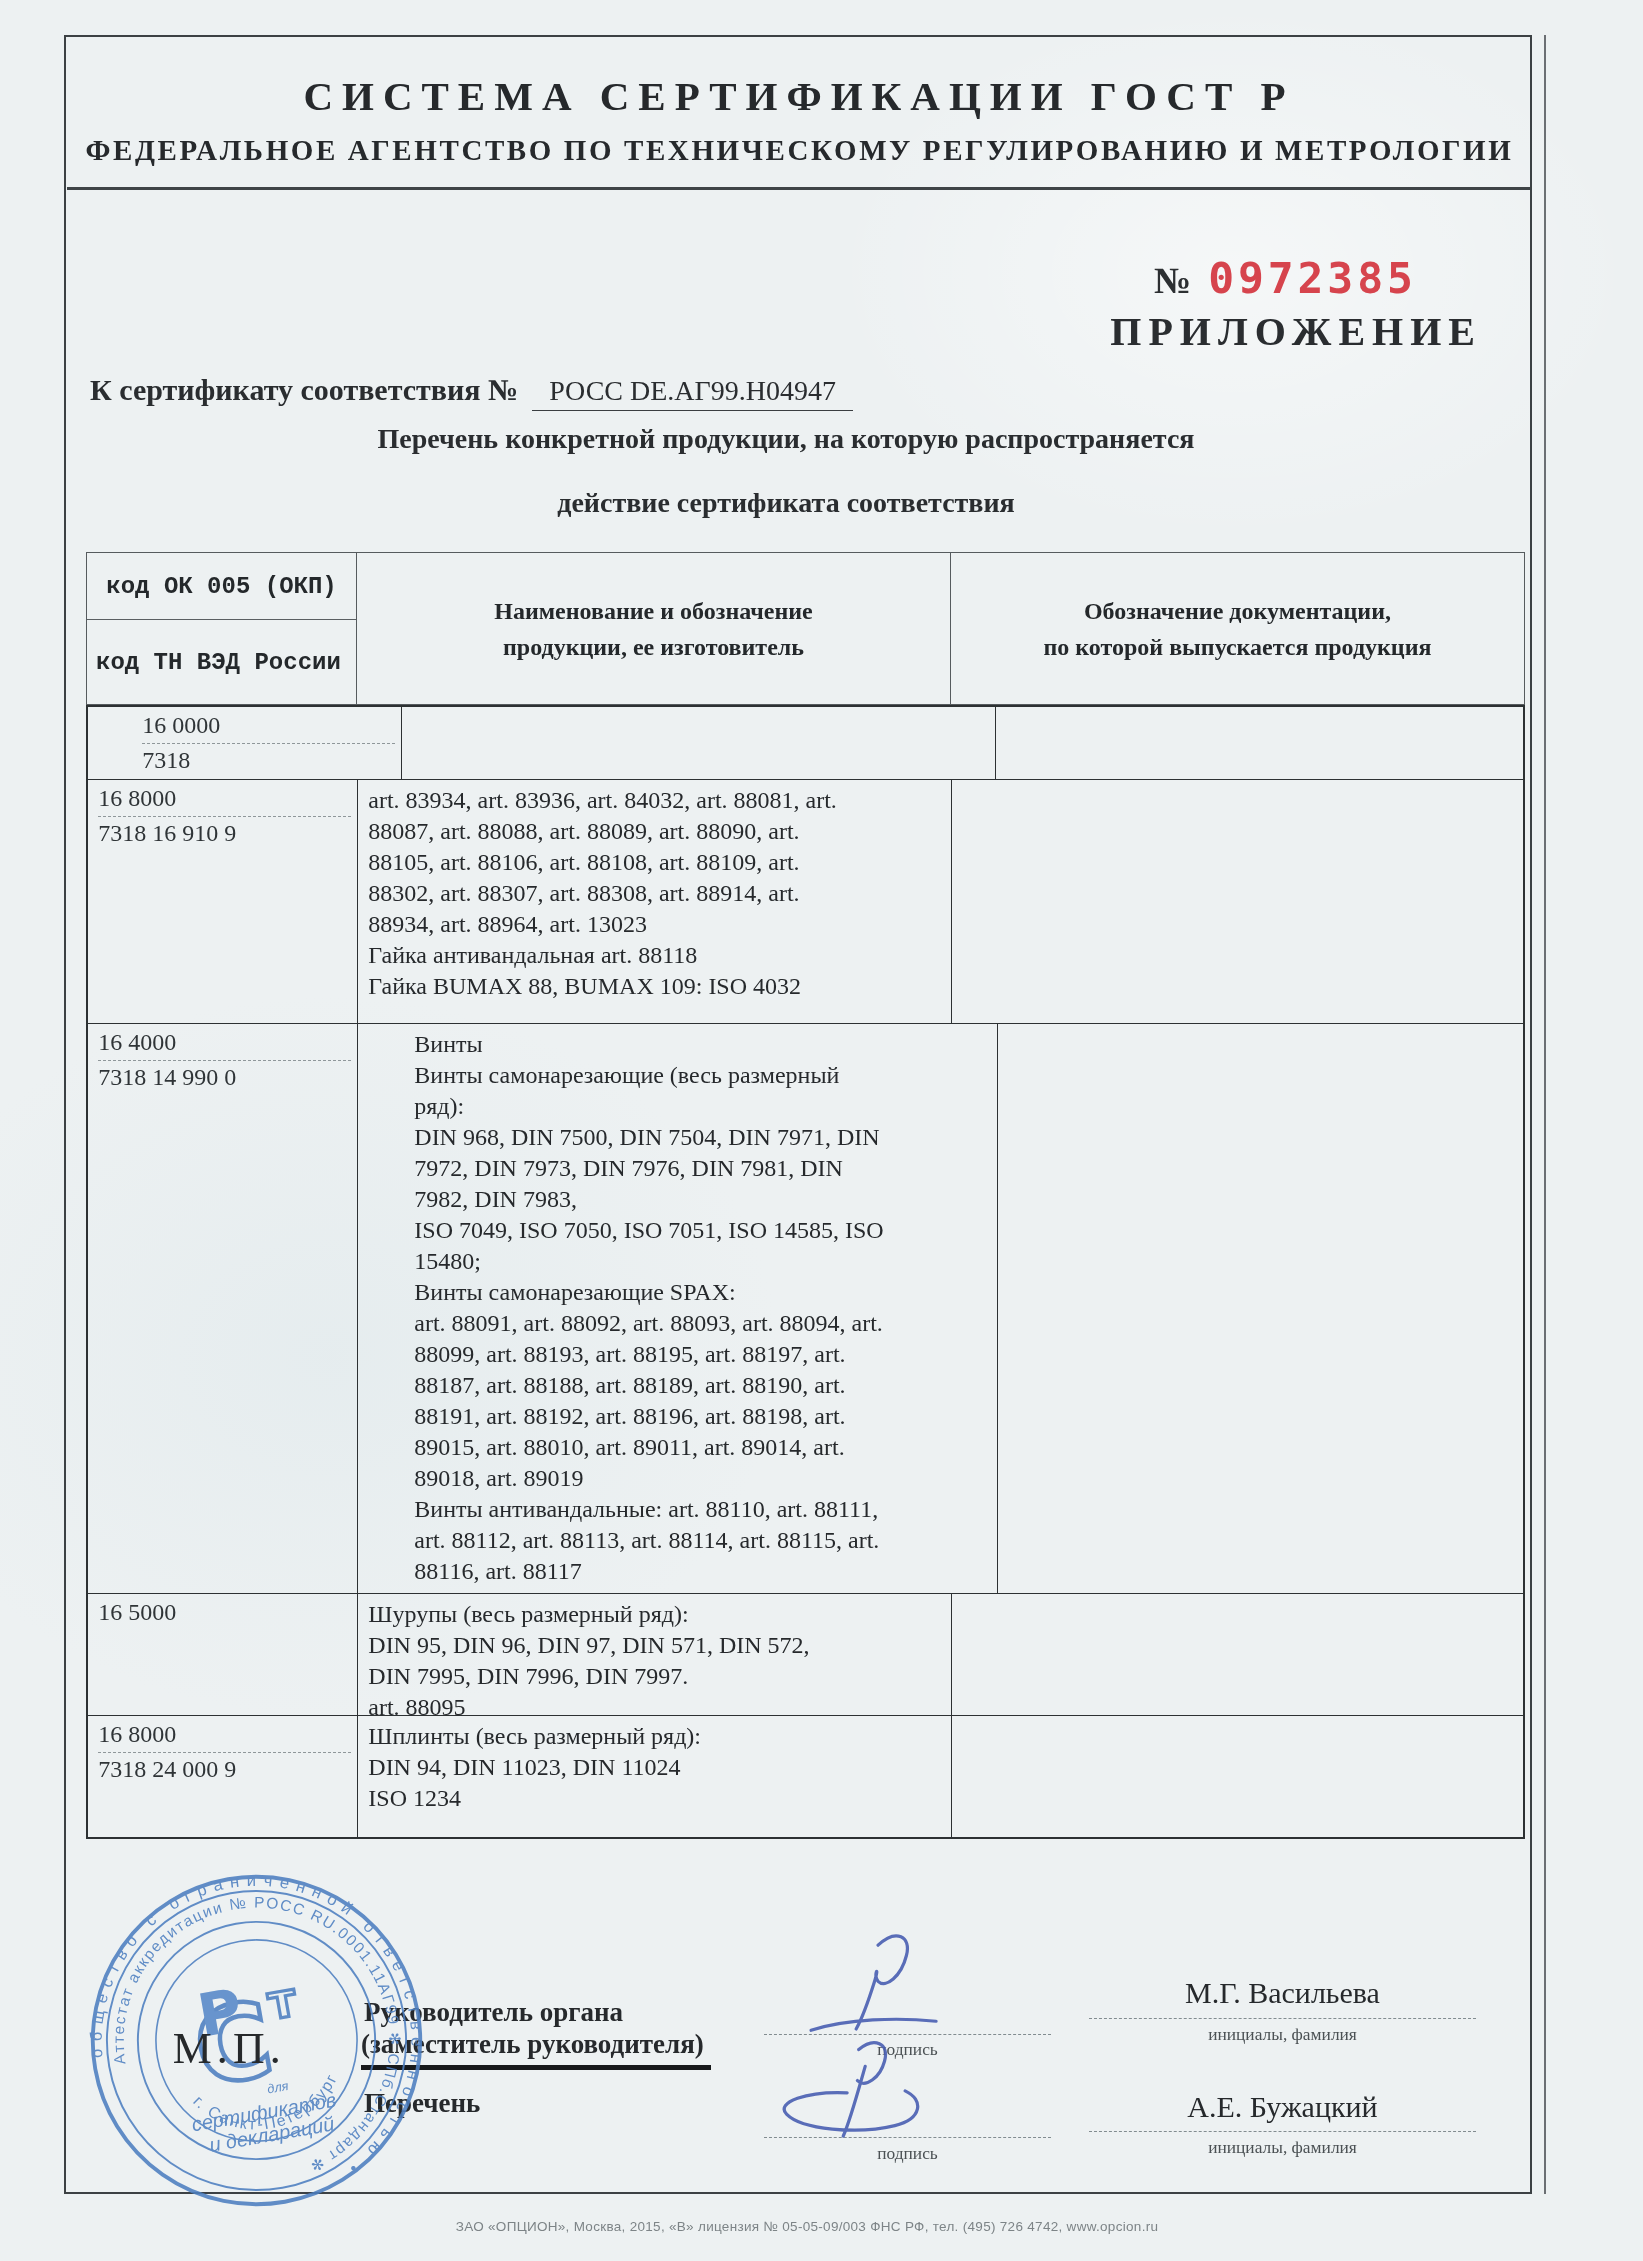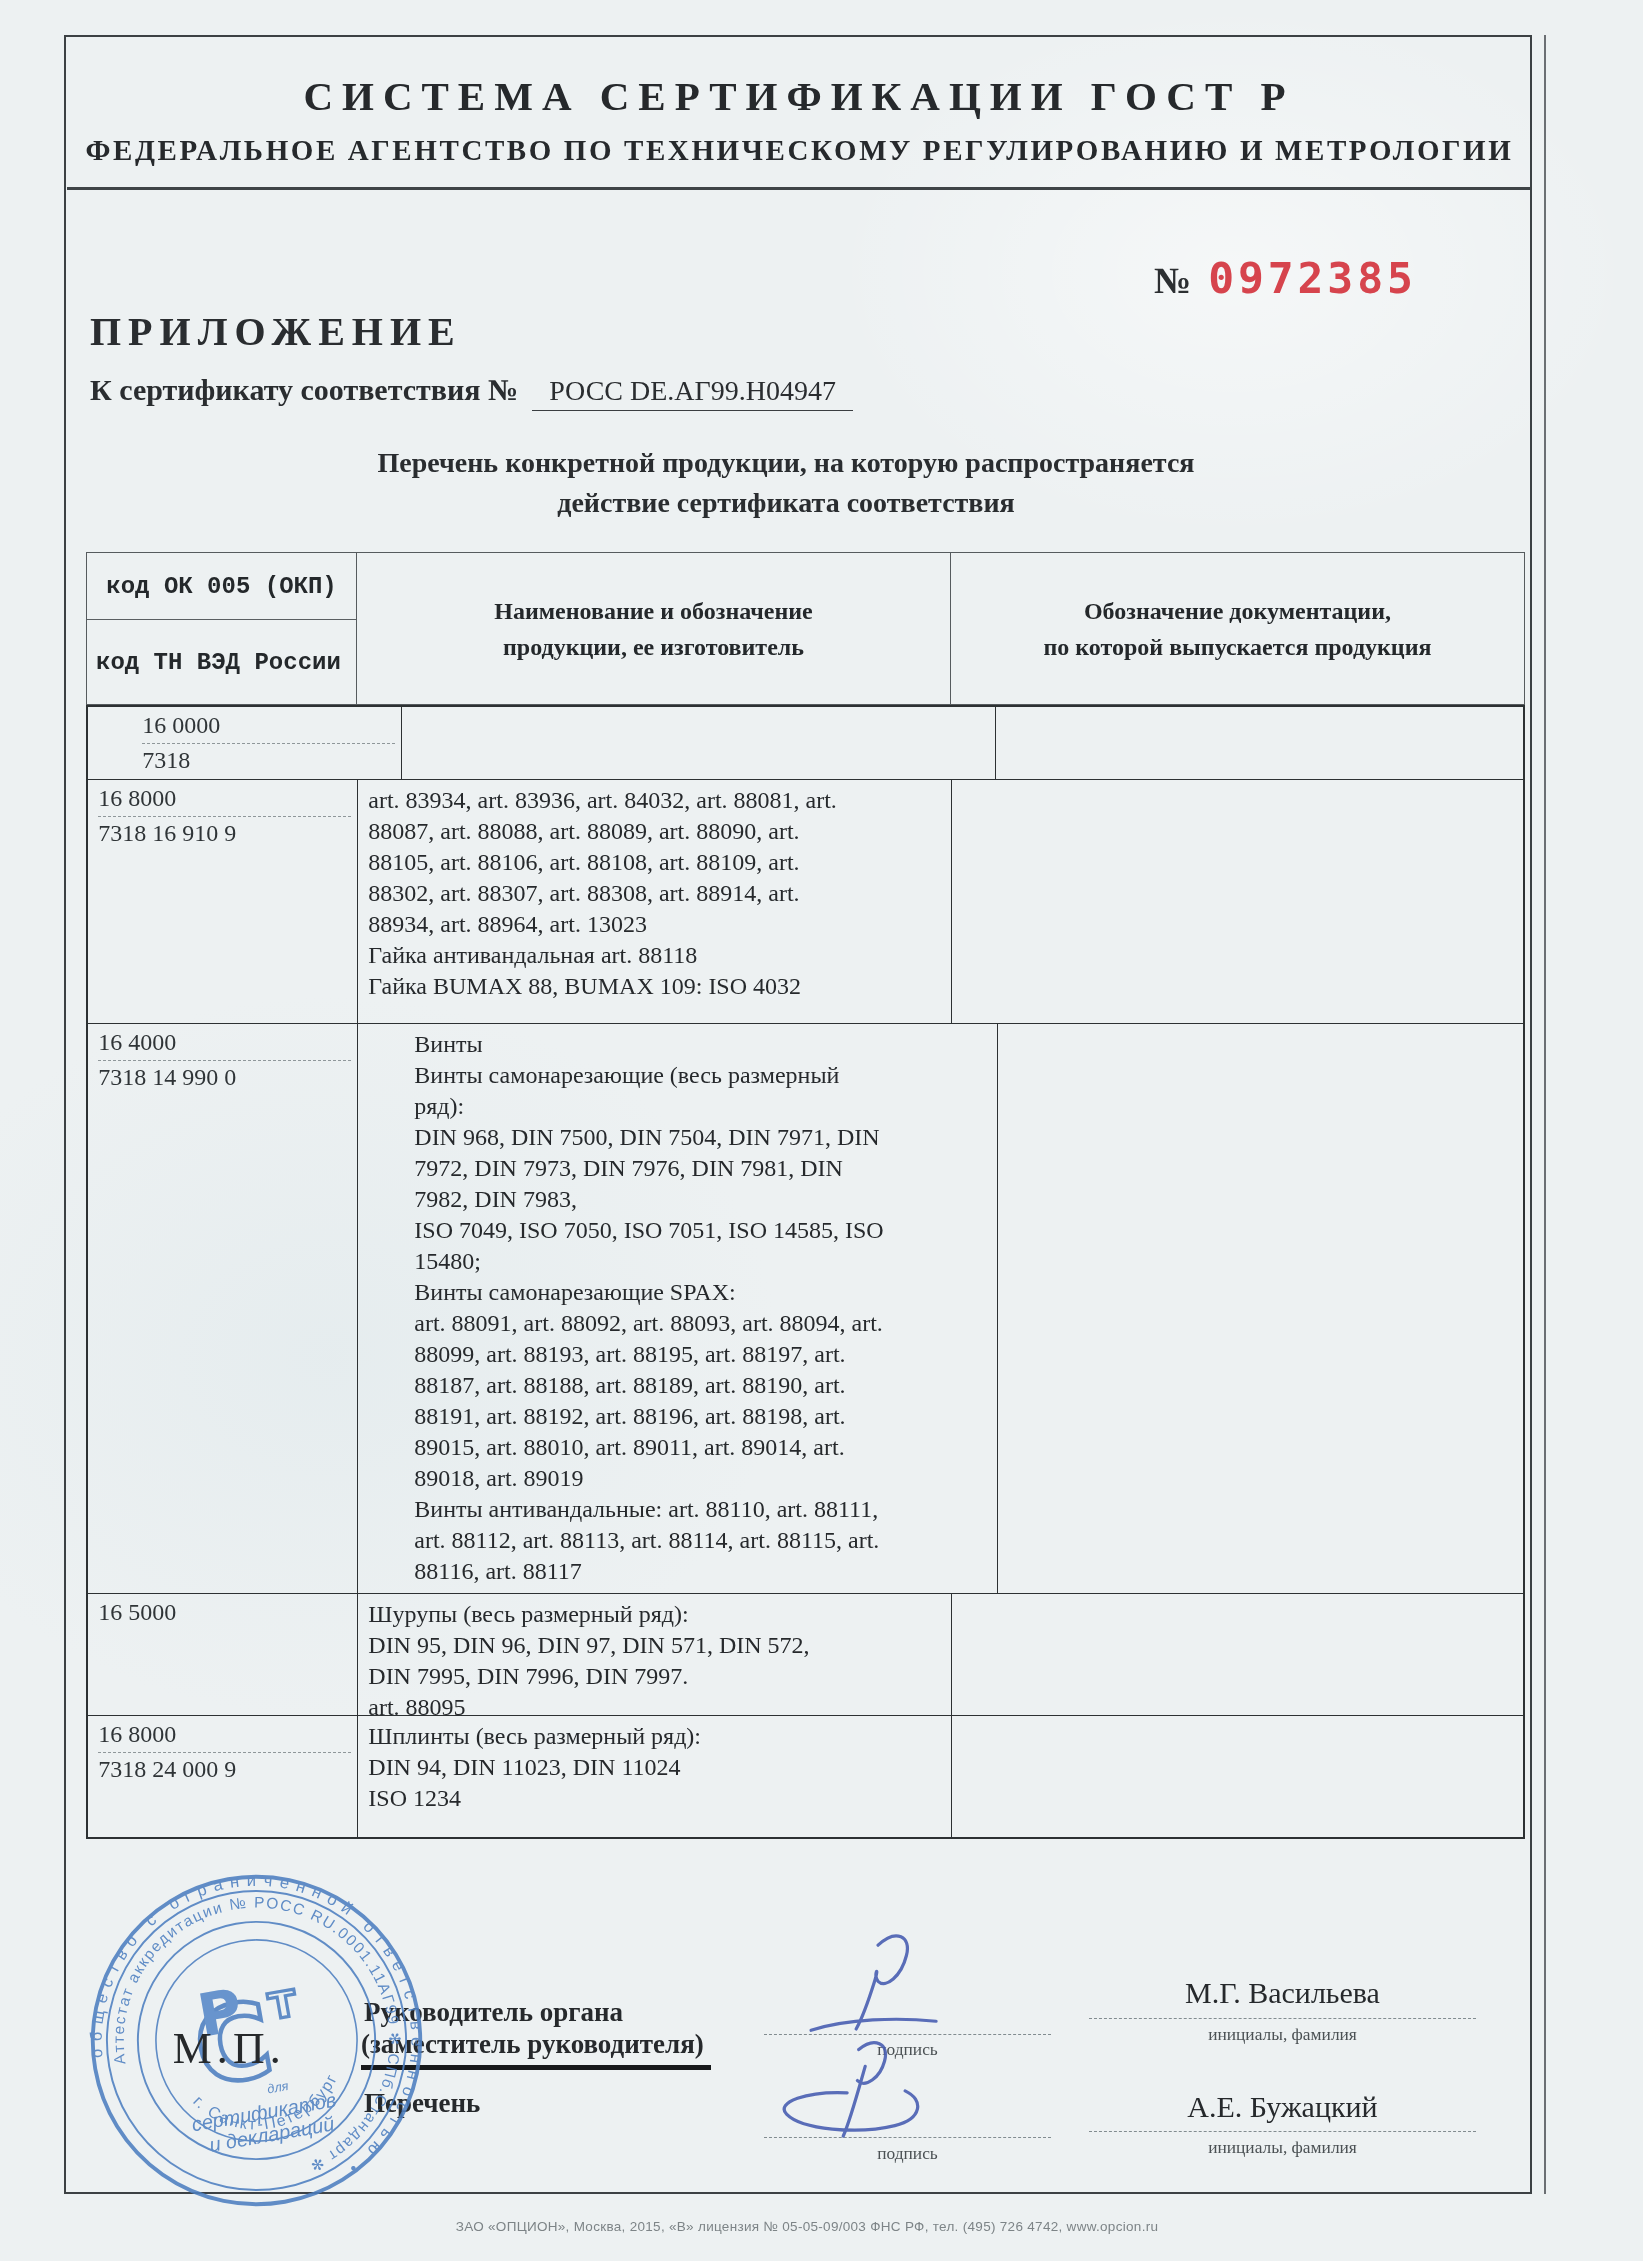--- a/index.html
+++ b/index.html
@@ -20,26 +20,26 @@
   .title1{position:absolute;left:90px;top:72px;width:1418px;text-align:center;
     font-size:41px;font-weight:700;letter-spacing:9px;color:#26292c;}
   .title2{position:absolute;left:71px;top:134px;width:1457px;text-align:center;
     font-size:29px;font-weight:700;letter-spacing:2.6px;color:#26292c;}
   .head-divider{position:absolute;left:67px;top:187px;width:1463px;height:3.2px;background:#3f4447;}
   
   .numline{position:absolute;left:1154px;top:253px;width:335px;text-align:left;white-space:nowrap;}
   .numline .no{font-size:37px;font-weight:700;color:#2c2f32;margin-right:17px;}
   .numline .digits{font-family:"DejaVu Sans Mono",monospace;font-size:43px;letter-spacing:3.9px;color:#d6444d;font-weight:bold;}
   
-  .apptitle{position:absolute;left:90px;top:308px;width:1392px;text-align:left;
+  .apptitle{position:absolute;left:90px;top:308px;width:1392px;text-align:right;
     font-size:40px;font-weight:700;letter-spacing:7px;color:#2a2d30;}
   .certline{position:absolute;left:90px;top:373px;width:1392px;text-align:left;font-size:30px;color:#2a2d30;white-space:nowrap;}
   .certline .lbl{font-weight:600;}
   .certline .val{display:inline-block;margin-left:14px;padding:0 17px 2.6px 17px;border-bottom:1.9px solid #3a3e41;font-size:28px;}
-  .sub1{position:absolute;left:90px;top:447px;width:1392px;text-align:center;font-size:28px;font-weight:700;color:#2a2d30;}
+  .sub1{position:absolute;left:90px;top:423px;width:1392px;text-align:center;font-size:28px;font-weight:700;color:#2a2d30;}
   .sub2{position:absolute;left:90px;top:487px;width:1392px;text-align:center;font-size:28px;font-weight:700;color:#2a2d30;}
   
   .tbl{position:absolute;left:86px;top:552px;width:1439px;}
   .thead{display:grid;grid-template-columns:270px 594px 1fr;height:153px;border:1.3px solid #565b5e;}
   .hc1{display:flex;flex-direction:column;border-right:1.3px solid #565b5e;font-family:Liberation Mono, monospace;}
   .hc1t{height:66px;display:flex;align-items:center;padding-left:19.3px;
     font-size:24px;font-weight:700;}
   .hc1div{height:0;border-top:1.9px double #5a5f62;}
   .hc1b{flex:1;display:flex;align-items:center;padding-left:9px;font-size:24px;font-weight:700;}
   .hc2{border-right:1.3px solid #565b5e;display:flex;align-items:center;justify-content:center;

